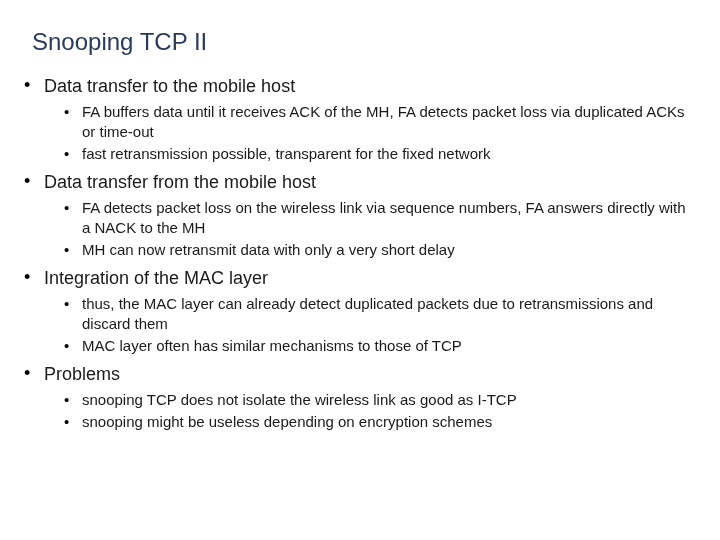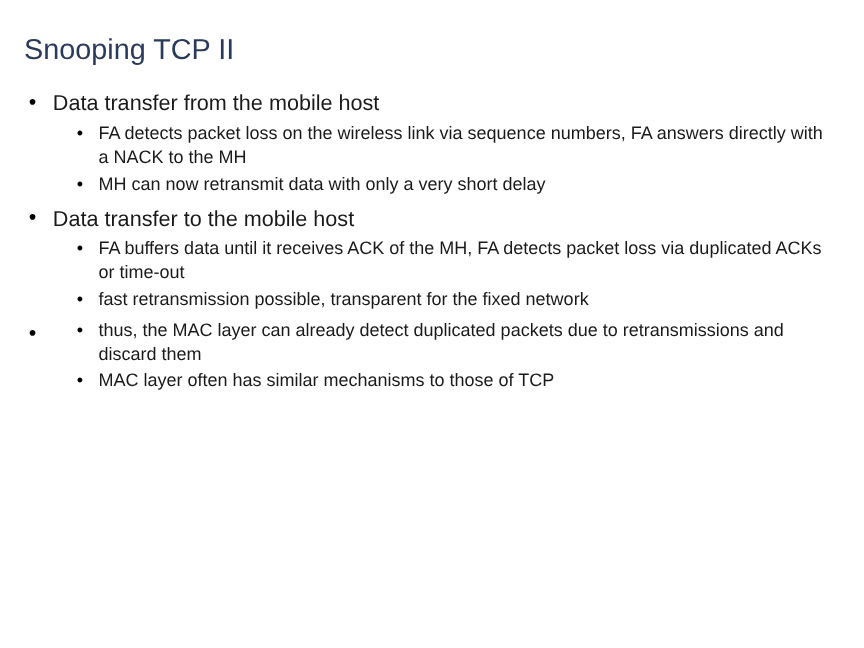--- a/index.html
+++ b/index.html
@@ -13,21 +13,21 @@
   }
   .slide {
     box-sizing: border-box;
     padding: 28px 28px 28px 20px;
     width: 720px;
     height: 540px;
   }
   .title {
     font-size: 24px;
     color: #2a3a5a;
-    margin: 0 0 18px 0;
+    margin: 0 0 18px 12px;
     font-weight: normal;
   }
   ul.outer {
     list-style: none;
     margin: 0;
     padding: 0;
   }
   ul.outer > li {
     position: relative;
     padding-left: 24px;
@@ -71,37 +71,45 @@
 </style>
 </head>
 <body>
 
 <div class="slide">
   <h1 class="title">Snooping TCP II</h1>
 
   <ul class="outer">
 
     <li>
+      <div class="outer-text">Data transfer to the mobile host</div>
+      <ul class="inner">
+        <li>FA buffers data until it receives ACK of the MH, FA detects packet loss via duplicated ACKs or time-out</li>
+        <li>fast retransmission possible, transparent for the fixed network</li>
+      </ul>
+    </li>
+
+    <li>
       <div class="outer-text">Data transfer from the mobile host</div>
       <ul class="inner">
         <li>FA detects packet loss on the wireless link via sequence numbers, FA answers directly with a NACK to the MH</li>
         <li>MH can now retransmit data with only a very short delay</li>
       </ul>
     </li>
 
     <li>
-      <div class="outer-text">Data transfer to the mobile host</div>
-      <ul class="inner">
-        <li>FA buffers data until it receives ACK of the MH, FA detects packet loss via duplicated ACKs or time-out</li>
-        <li>fast retransmission possible, transparent for the fixed network</li>
-      </ul>
-    </li>
-
-    <li>
+      <div class="outer-text">Integration of the MAC layer</div>
       <ul class="inner">
         <li>thus, the MAC layer can already detect duplicated packets due to retransmissions and discard them</li>
         <li>MAC layer often has similar mechanisms to those of TCP</li>
       </ul>
     </li>
 
+    <li>
+      <div class="outer-text">Problems</div>
+      <ul class="inner">
+        <li>snooping TCP does not isolate the wireless link as good as I-TCP</li>
+        <li>snooping might be useless depending on encryption schemes</li>
+      </ul>
+    </li>
 
   </ul>
 </div>
 
 </body></html>

